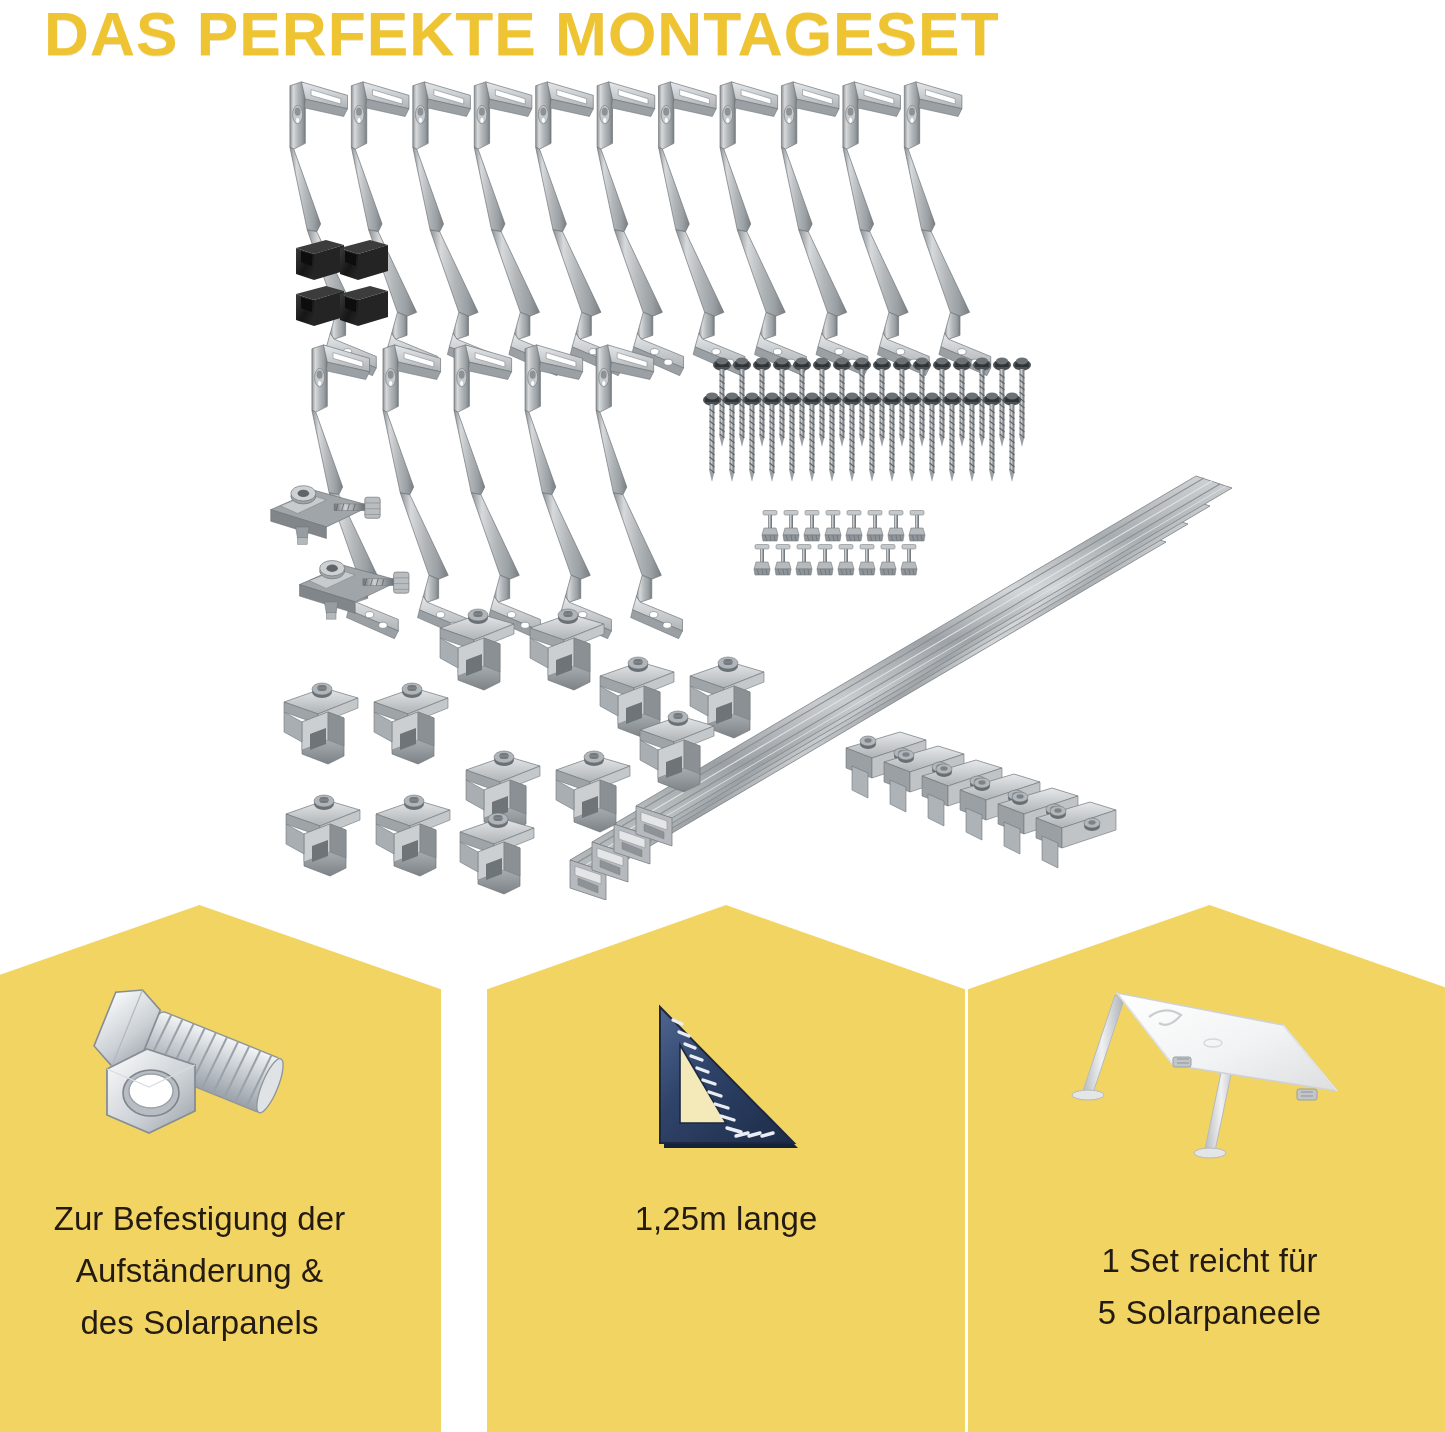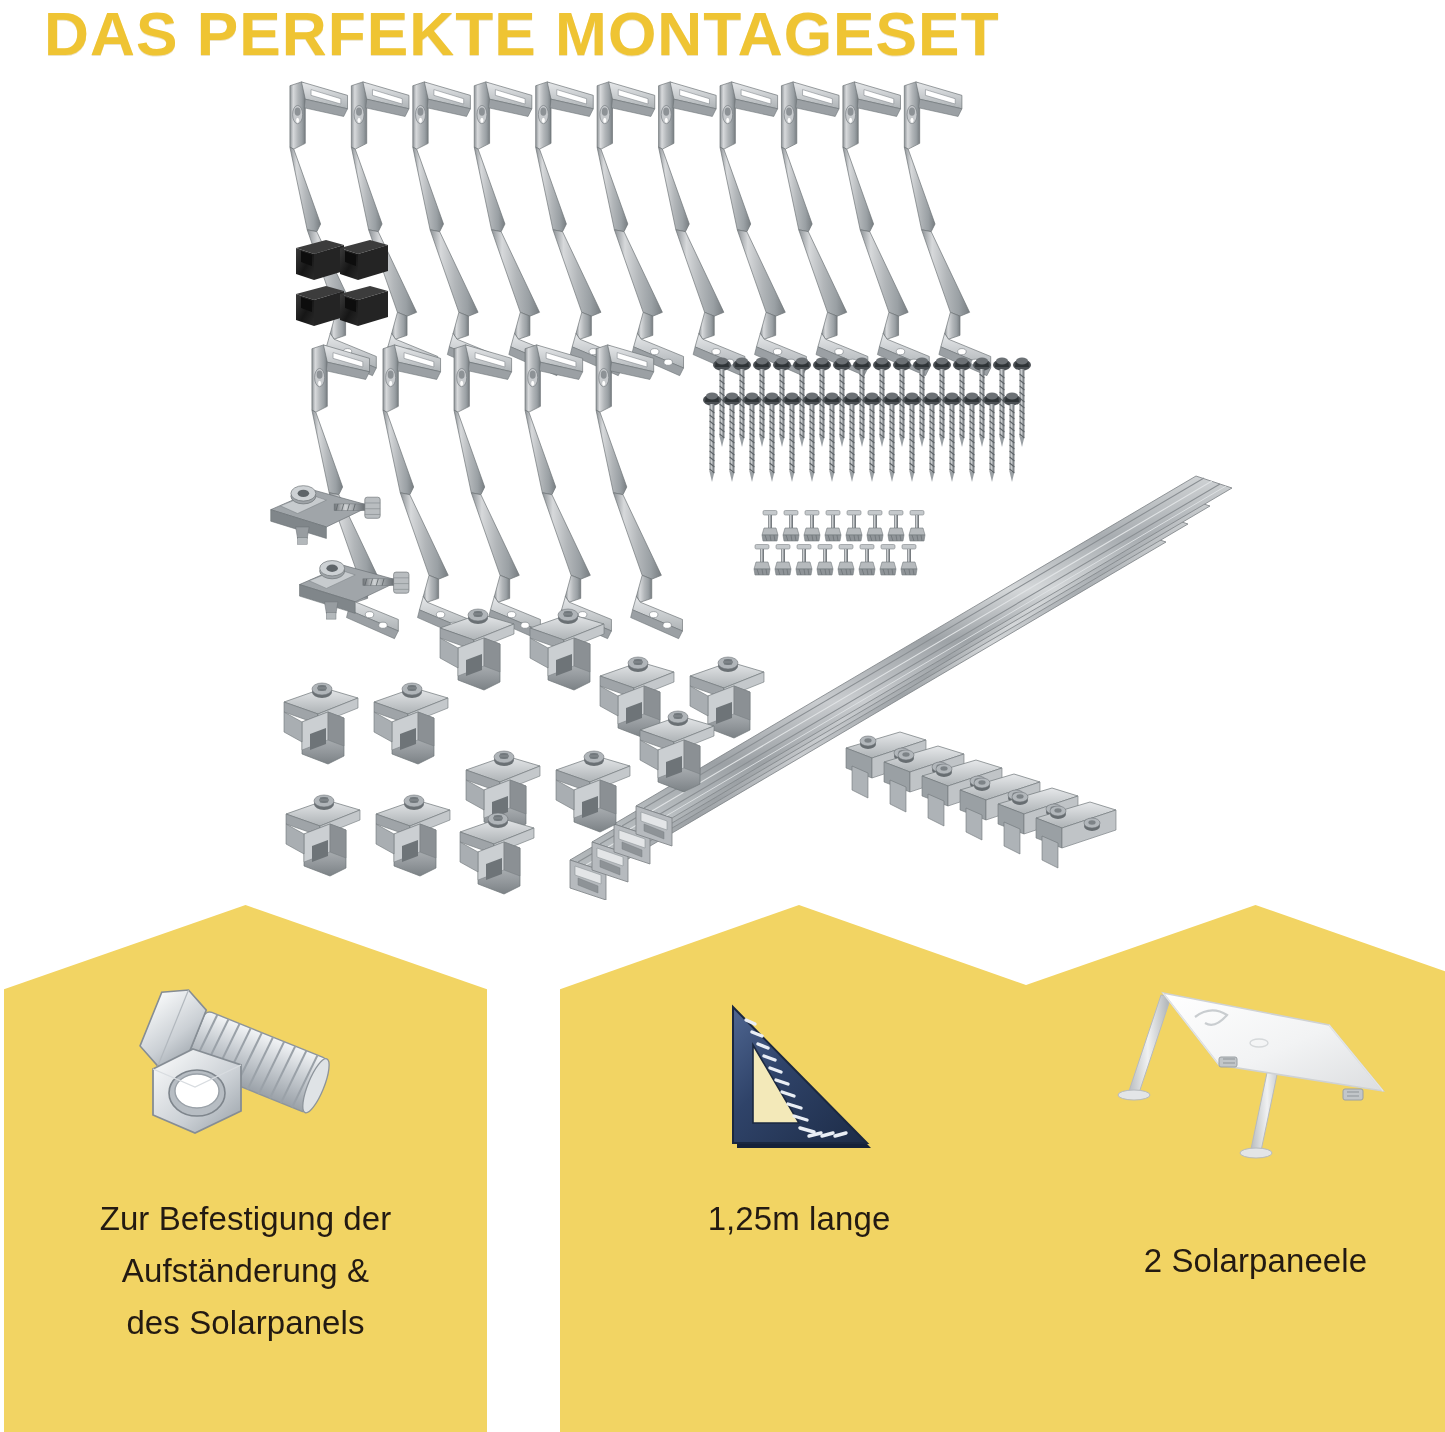--- a/index.html
+++ b/index.html
@@ -28,34 +28,34 @@
   
   .stage{
     position:absolute; left:0; top:70px;
     width:1445px; height:830px;
   }
   .stage svg{display:block;}
 
   
   .panels{
     position:absolute; left:0; top:905px;
-    width:1393px; height:527px;margin-left:46px;
+    width:1393px; height:527px;
   }
   .panel{
     position:absolute;
     top:0;
     height:527px;
   }
   .panel .shape{
     position:absolute; inset:0;
     clip-path:polygon(0% 16%, 50% 0%, 100% 16%, 100% 100%, 0% 100%);
     background:#F2D463;
   }
   .panel-1{ left:-42px; width:483px; }
-  .panel-2{ left:514px; width:478px; }
+  .panel-2{ left:487px; width:478px; }
   .panel-3{ left:968px; width:483px; }
 
   .panel .icon{
     position:absolute;
     left:0; right:0;
     top:58px;
     height:240px;
     display:flex;align-items:center;justify-content:center;
   }
   .panel .caption{
@@ -507,17 +507,18 @@
 
         <g fill="#c2c6c9" stroke="#9aa0a4" stroke-width="1">
           <rect x="128" y="84" width="18" height="10" rx="2"></rect>
           <rect x="252" y="116" width="20" height="11" rx="2"></rect>
           <path d="M132,86 L144,86 M132,90 L144,90" stroke="#8f9599"></path>
           <path d="M256,119 L268,119 M256,123 L268,123" stroke="#8f9599"></path>
         </g>
       </svg>
     </div>
     <div class="caption">
-      <span class="cap-line">2 Solarpaneele</span>
+      <span class="cap-line">1 Set reicht für</span>
+      <span class="cap-line">5 Solarpaneele</span>
     </div>
   </div>
 
 </div>
 
 </body></html>

